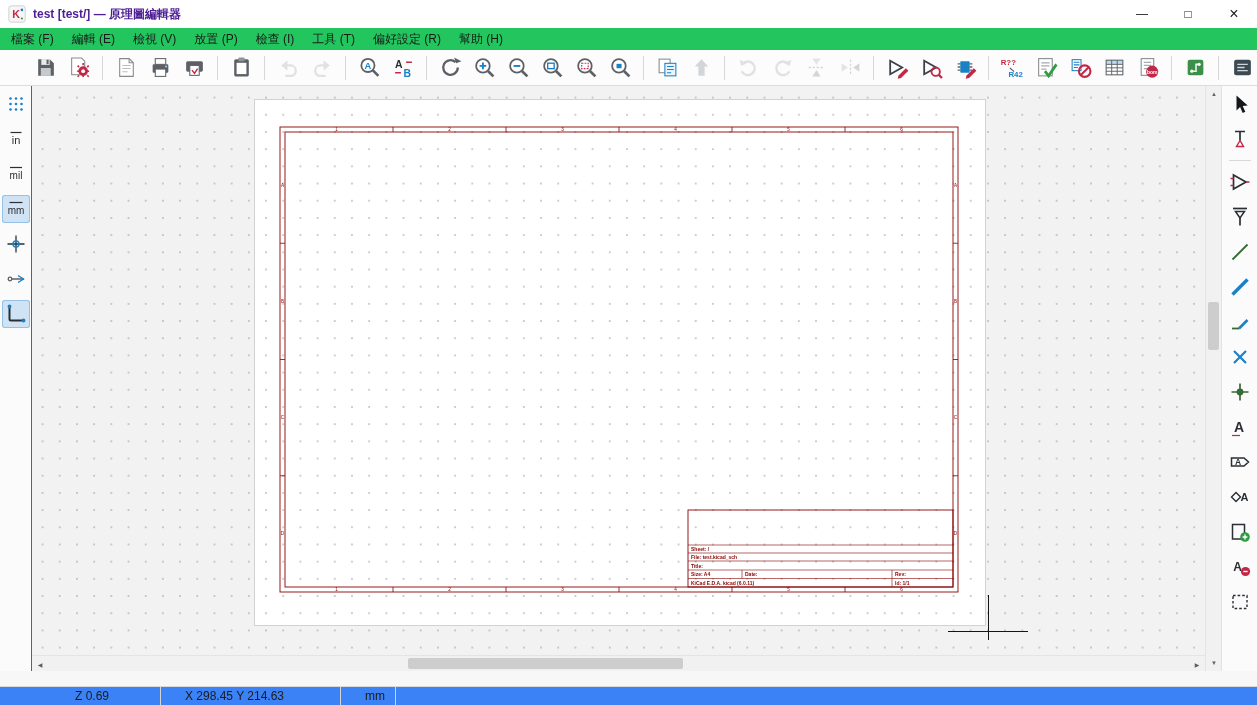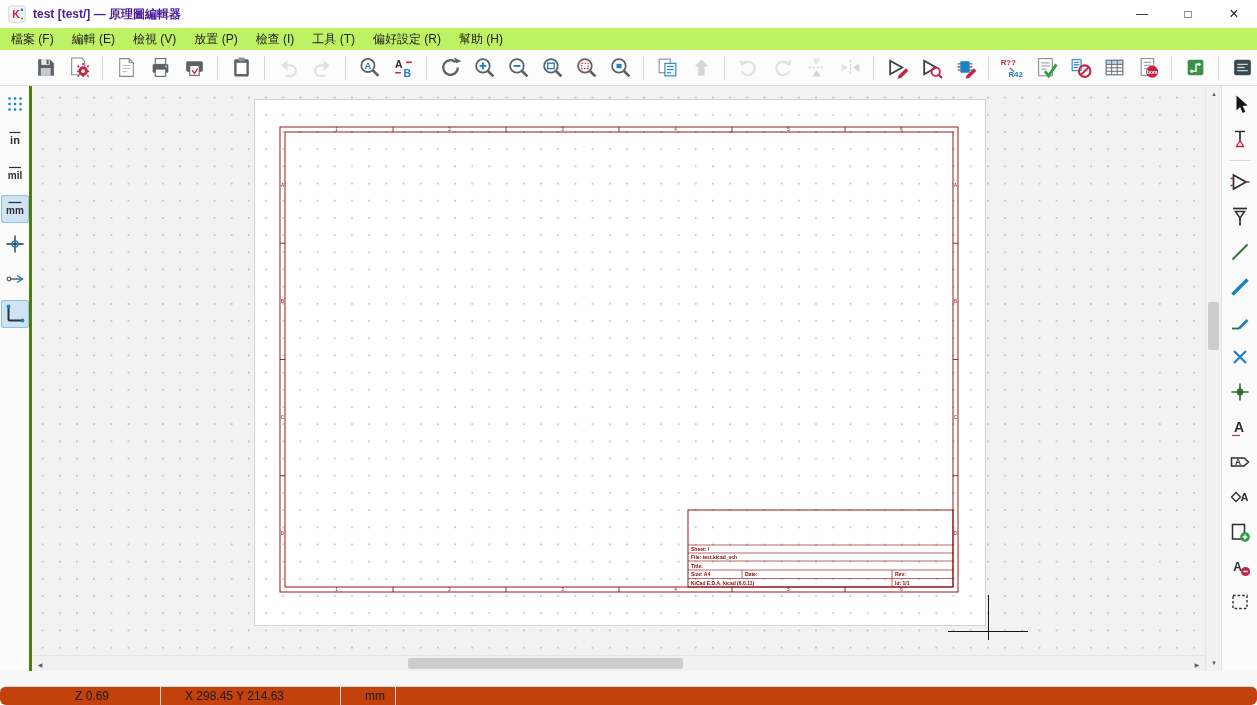--- a/index.html
+++ b/index.html
@@ -11,37 +11,37 @@
   .titlebar{height:28px;flex:0 0 auto;display:flex;align-items:center;background:#fff;padding-left:8px;}
   .app-icon{width:18px;height:18px;margin-right:7px;flex:0 0 auto;}
   .app-icon svg{width:100%;height:100%;display:block;}
   .title{font-size:12px;font-weight:700;color:#4c1d95;white-space:nowrap;}
   .win-controls{margin-left:auto;display:flex;height:100%;}
   .win-btn{width:46px;height:100%;display:flex;align-items:center;justify-content:center;
     font-size:12px;color:#1a1a1a;}
   .win-btn.close{font-size:16px;}
 
   
-  .menubar{height:22px;flex:0 0 auto;display:flex;align-items:center;background:#bef264;
+  .menubar{height:22px;flex:0 0 auto;display:flex;align-items:center;background:#22c55e;
     font-size:12px;color:#1a1a1a;padding-left:2px;}
   .menu-item{padding:2px 9px;white-space:nowrap;}
 
   
   .toolbar{height:36px;flex:0 0 auto;display:flex;align-items:center;background:#fcfcfc;
     border-bottom:1px solid #dcdcdc;padding-left:30px;gap:4px;}
   .tbtn{width:30px;height:30px;display:flex;align-items:center;justify-content:center;border-radius:3px;flex:0 0 auto;}
   .tbtn .ico{width:23px;height:23px;display:block;}
   .tbtn svg,.sbtn svg{width:100%;height:100%;display:block;}
   .tbtn.disabled,.sbtn.disabled{opacity:.42;filter:grayscale(.7);}
   .tbtn-sep{width:1px;height:24px;background:#d6d6d6;margin:0 4px;flex:0 0 auto;}
 
   
   .main{flex:1 1 auto;display:flex;min-height:0;}
   .side-toolbar{display:flex;flex-direction:column;align-items:center;padding-top:4px;gap:7px;background:#fbfbfb;}
-  .left-toolbar{width:32px;border-right:3px solid #4d7c0f;font-weight:bold;}
+  .left-toolbar{width:32px;border-right:1px solid #4d7c0f;}
   .right-toolbar{width:36px;border-left:1px solid #e2e2e2;}
   .sbtn{width:28px;height:28px;display:flex;align-items:center;justify-content:center;border-radius:3px;flex:0 0 auto;}
   .sbtn .ico{width:22px;height:22px;display:block;}
   .sbtn.active{background:#cfe3f5;box-shadow:inset 0 0 0 1px #94c1e4;}
   .sbtn-sep{width:22px;height:1px;background:#d8d8d8;flex:0 0 auto;}
 
   .canvas-col{flex:1 1 auto;display:flex;flex-direction:column;min-width:0;}
   .canvas{position:relative;flex:1 1 auto;overflow:hidden;background-color:#f2f2f3;
     background-image:radial-gradient(circle,#c6c6c6 0.8px,transparent 1px);
     background-size:17.2px 17.2px;background-position:2px 3px;}
@@ -60,22 +60,22 @@
   .vscroll{width:16px;flex:0 0 auto;display:flex;flex-direction:column;background:#f1f1f1;border-left:1px solid #e4e4e4;}
   .scroll-arrow{width:16px;height:16px;display:flex;align-items:center;justify-content:center;
     font-size:6px;color:#606060;flex:0 0 auto;}
   .htrack{flex:1 1 auto;position:relative;}
   .hthumb{position:absolute;left:360px;top:2px;bottom:2px;width:275px;background:#cdcdcd;border-radius:2px;}
   .vtrack{flex:1 1 auto;position:relative;}
   .vthumb{position:absolute;top:200px;left:2px;right:2px;height:48px;background:#cdcdcd;border-radius:2px;}
 
   
   .gap{height:15px;flex:0 0 auto;background:#f7f7f7;}
-  .statusbar{height:19px;flex:0 0 auto;display:flex;align-items:center;background:#c2410c;
-    border-top:1px solid #d9d9d9;font-size:12px;color:#1b1b1b;border-radius:6px;}
+  .statusbar{height:19px;flex:0 0 auto;display:flex;align-items:center;background:#3b82f6;
+    border-top:1px solid #d9d9d9;font-size:12px;color:#1b1b1b;}
   .scell{height:100%;display:flex;align-items:center;padding-left:24px;white-space:nowrap;overflow:hidden;}
   .scell+.scell{border-left:1px solid #d4d4d4;}
   .scell.c1{width:160px;padding-left:75px;}
   .scell.filler{flex:1 1 auto;}
 </style>
 </head>
 <body>
 
 <div class="window">
 

